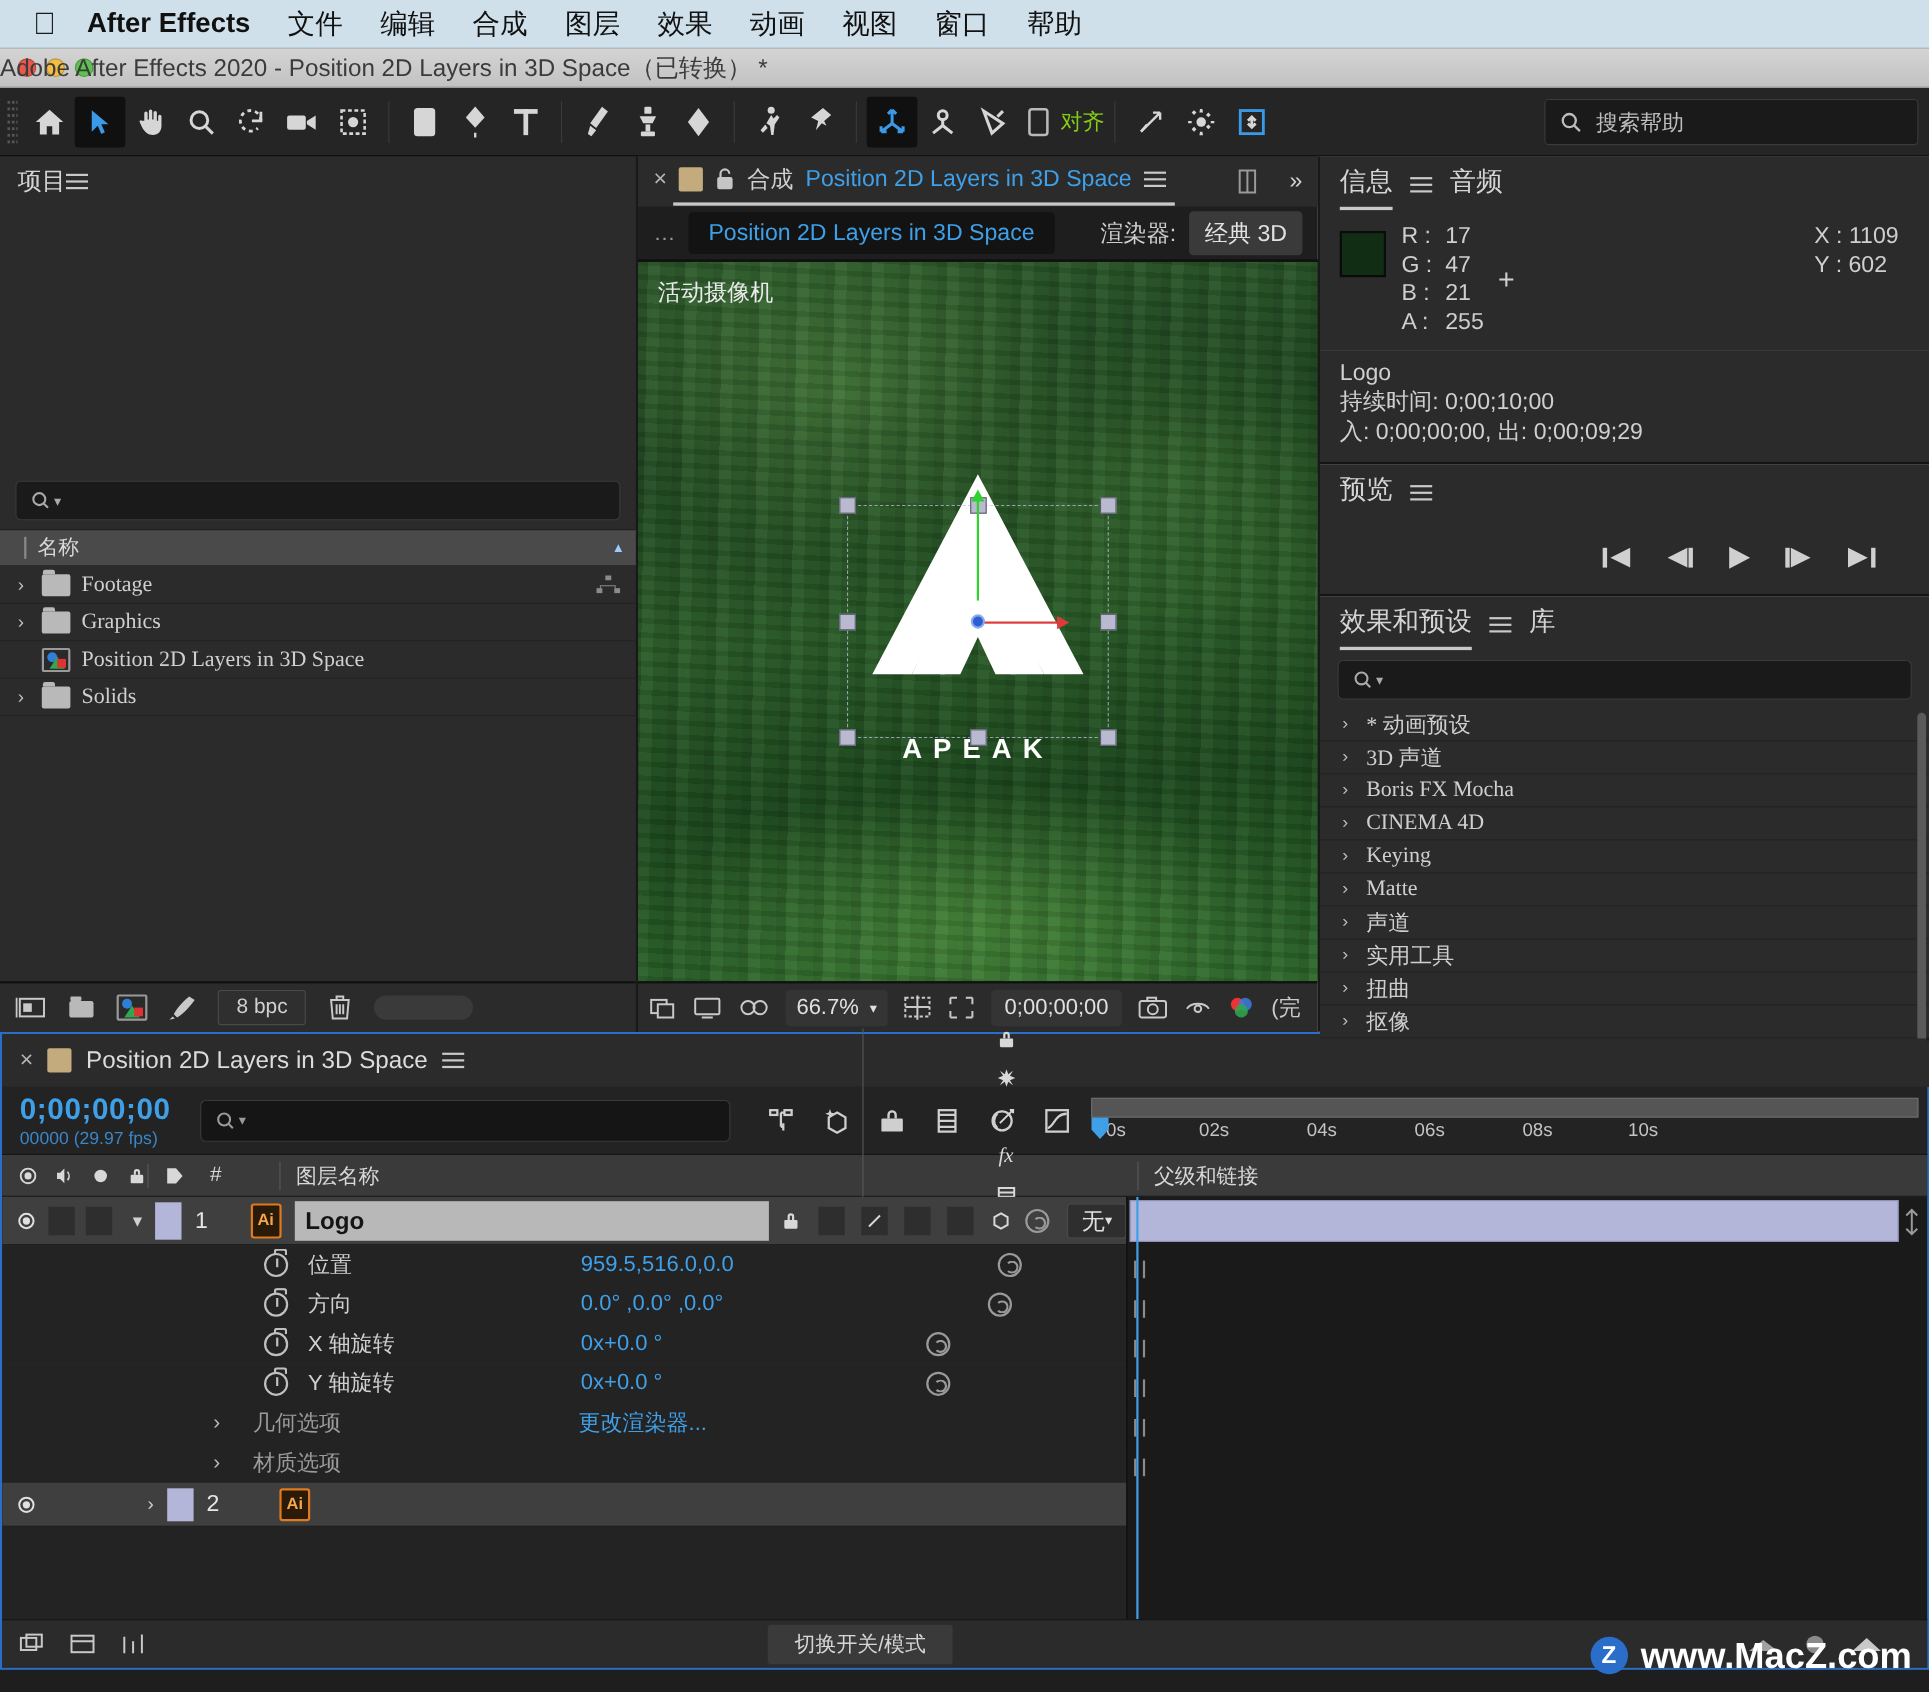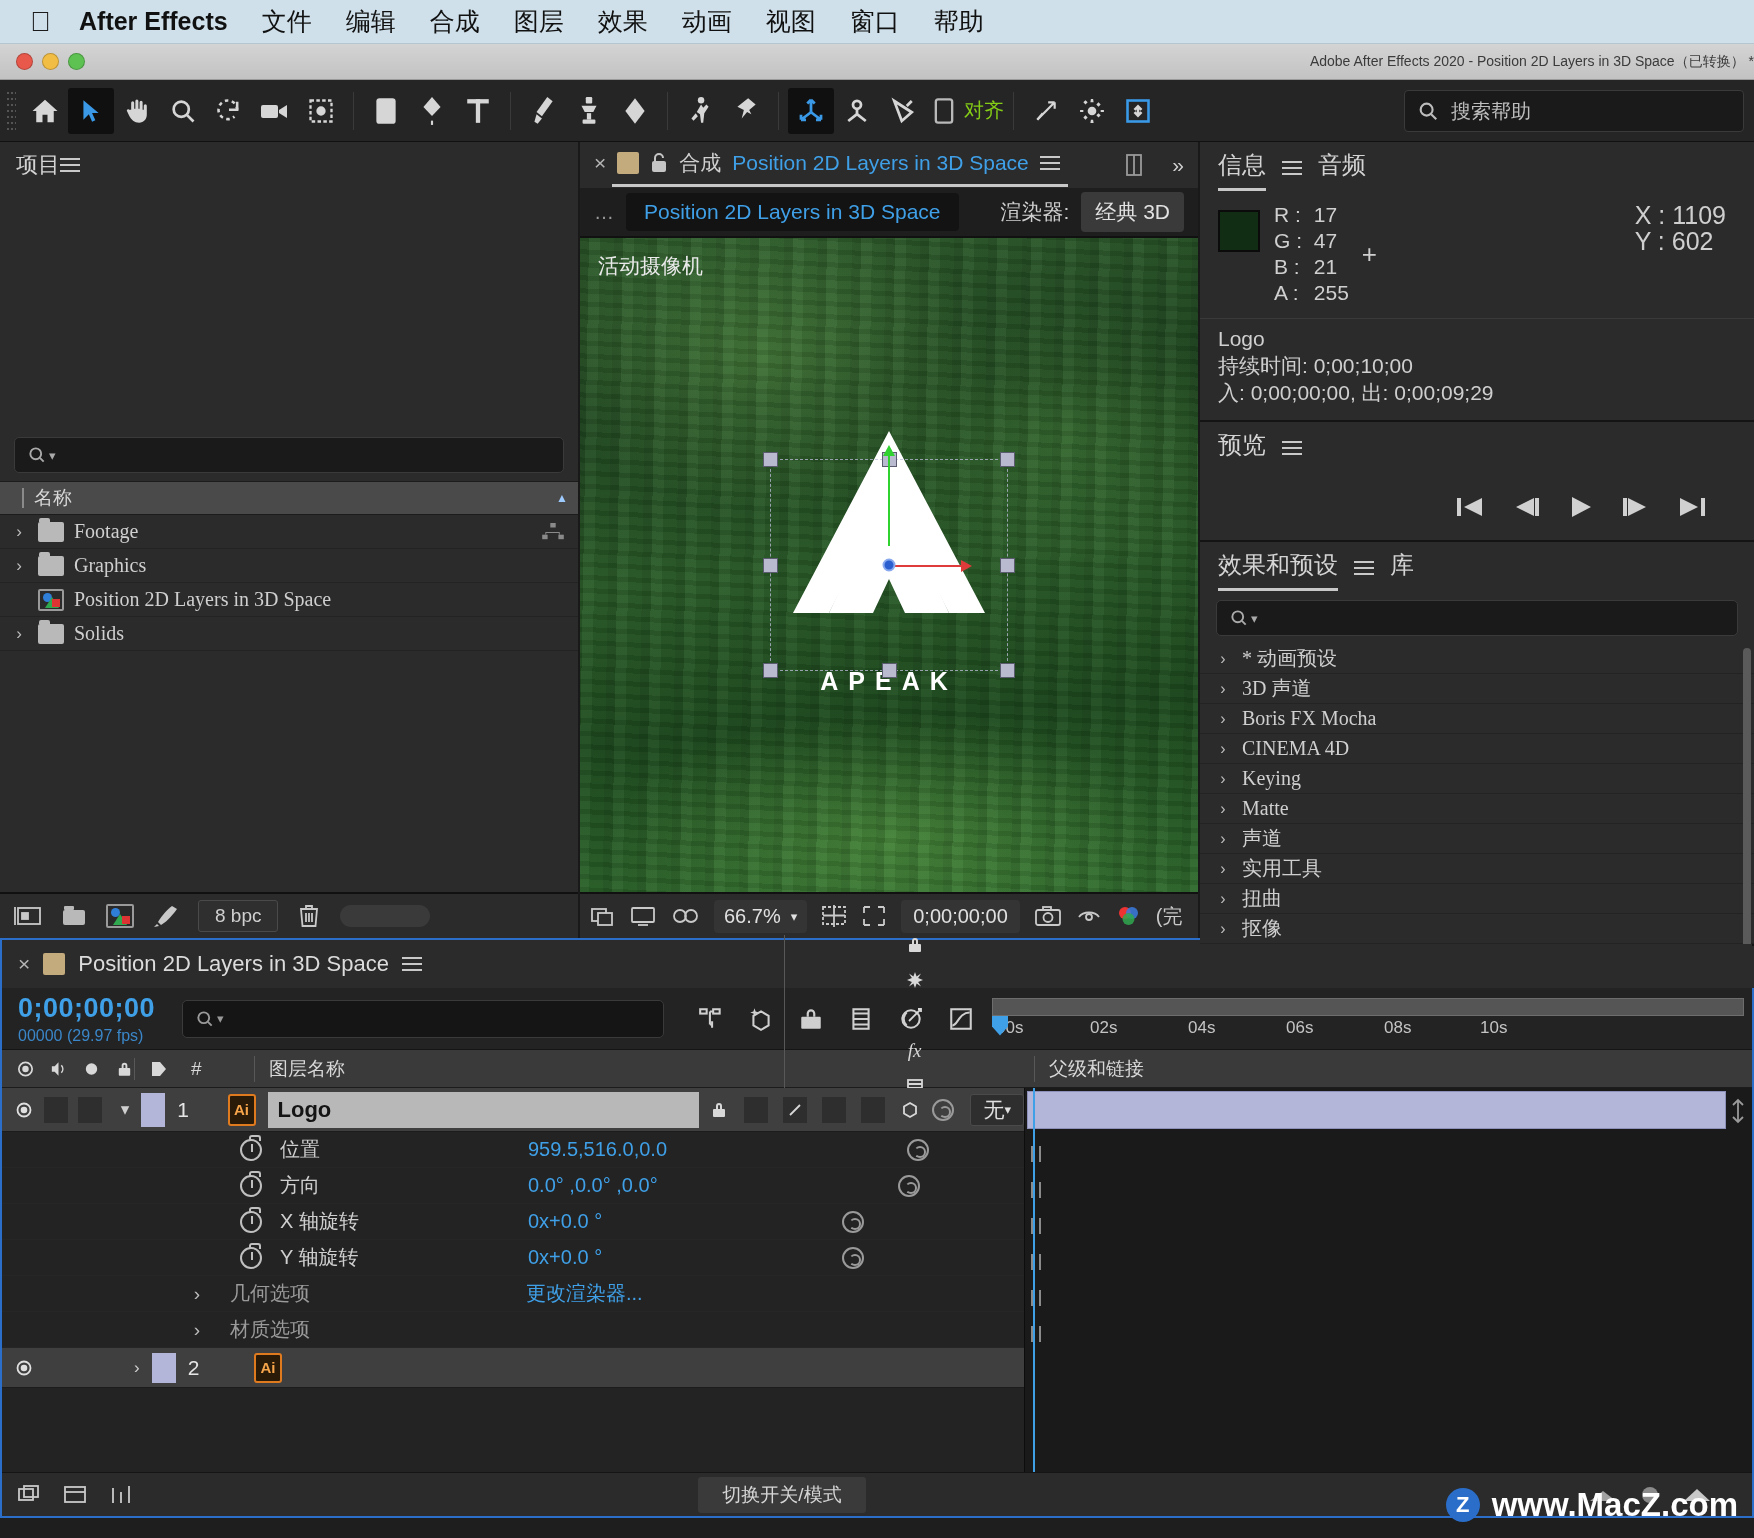--- a/index.html
+++ b/index.html
@@ -26,22 +26,22 @@
   .titlebar {
     height:36px;
     background:linear-gradient(#d4d4d4,#c2c2c2);
     display:flex; align-items:center; position:relative;
     border-bottom:1px solid #9a9a9a;
   }
   .traffic { display:flex; gap:9px; padding-left:16px; }
   .dot { width:17px; height:17px; border-radius:50%; border:1px solid rgba(0,0,0,.22); }
   .dot.r{background:#e8584b;} .dot.y{background:#f2bd44;} .dot.g{background:#5ec253;}
   .wtitle {
-    position:absolute; left:0; right:0; text-align:right;
-    font-size:14px; color:#3b3b3b;
+    position:absolute; left:0; right:0; text-align:left;
+    font-size:22px; color:#3b3b3b;
   }
 
   
   .toolbar {
     height:62px; background:#252525; display:flex; align-items:center;
     border-bottom:1px solid #111; position:relative; padding-left:6px;
   }
   .grip { width:10px; height:42px; margin-right:6px;
     background-image:radial-gradient(#555 1px, transparent 1px);
     background-size:4px 6px; }
@@ -156,21 +156,21 @@
   
   .right { width:556px; background:#e5e5e5; display:flex; flex-direction:column; border-left:2px solid #191919;}
   .rpanel{background:#2b2b2b;border-bottom:2px solid #141414;}
   .rtabs{height:52px;display:flex;align-items:center;gap:16px;padding:0 18px;}
   .rtab{font-size:24px;color:#d4d4d4;position:relative;padding-bottom:6px;}
   .rtab.sel:after{content:"";position:absolute;left:0;right:0;bottom:-4px;height:3px;background:#c8c8c8;}
   .info-body{display:flex;padding:8px 18px 12px 18px;gap:14px;align-items:flex-start;}
   .colorchip{width:42px;height:42px;background:#112e15;border:2px solid #0b0b0b;margin-top:8px;}
   .rgba{color:#cfcfcf;font-size:21px;line-height:26px;}
   .rgba span{display:inline-block;width:34px;}
-  .xy{color:#cfcfcf;font-size:25px;line-height:26px;margin-left:auto;padding-right:10px;}
+  .xy{color:#cfcfcf;font-size:21px;line-height:26px;margin-left:auto;padding-right:10px;}
   .plusmark{color:#cfcfcf;font-size:26px;align-self:center;}
   .info-meta{padding:6px 18px 14px 18px;color:#cfcfcf;font-size:21px;line-height:27px;border-top:1px solid #3a3a3a;}
   .prev-ctrls{height:66px;display:flex;align-items:center;justify-content:flex-end;gap:24px;padding:0 46px;}
   .prev-ctrls .pb{color:#d0d0d0;}
   .fx-search{margin:6px 16px 8px 16px;height:36px;background:#1a1a1a;border:1px solid #3a3a3a;
     border-radius:5px;display:flex;align-items:center;padding:0 12px;color:#aaa;}
   .fx-list{flex:1;overflow:hidden;background:#2b2b2b;position:relative;}
   .fxrow{height:30px;display:flex;align-items:center;gap:10px;padding-left:14px;
     color:#cfcfcf;font-size:20px;border-bottom:1px solid #232323;font-family:"Liberation Serif",serif;}
   .fxrow .chev{font-family:"Liberation Sans",sans-serif;font-size:16px;}

